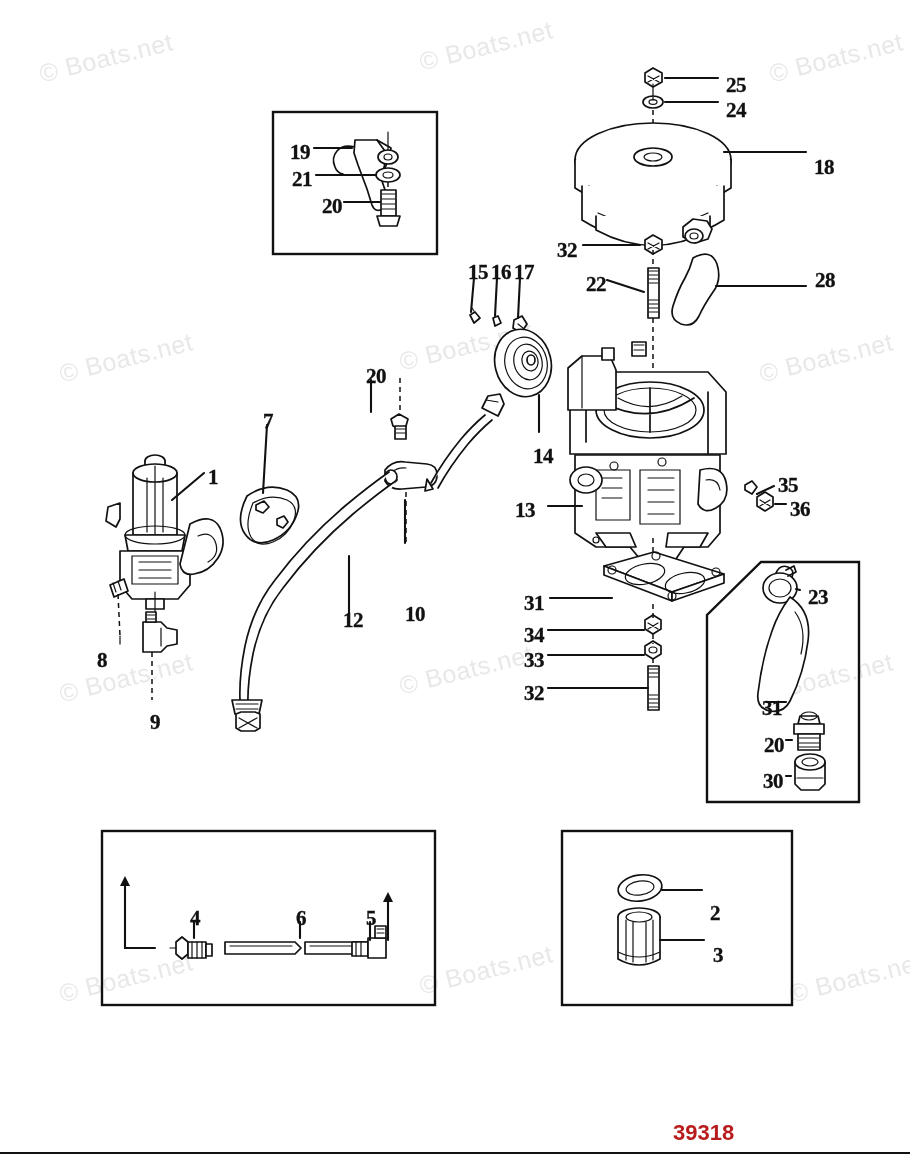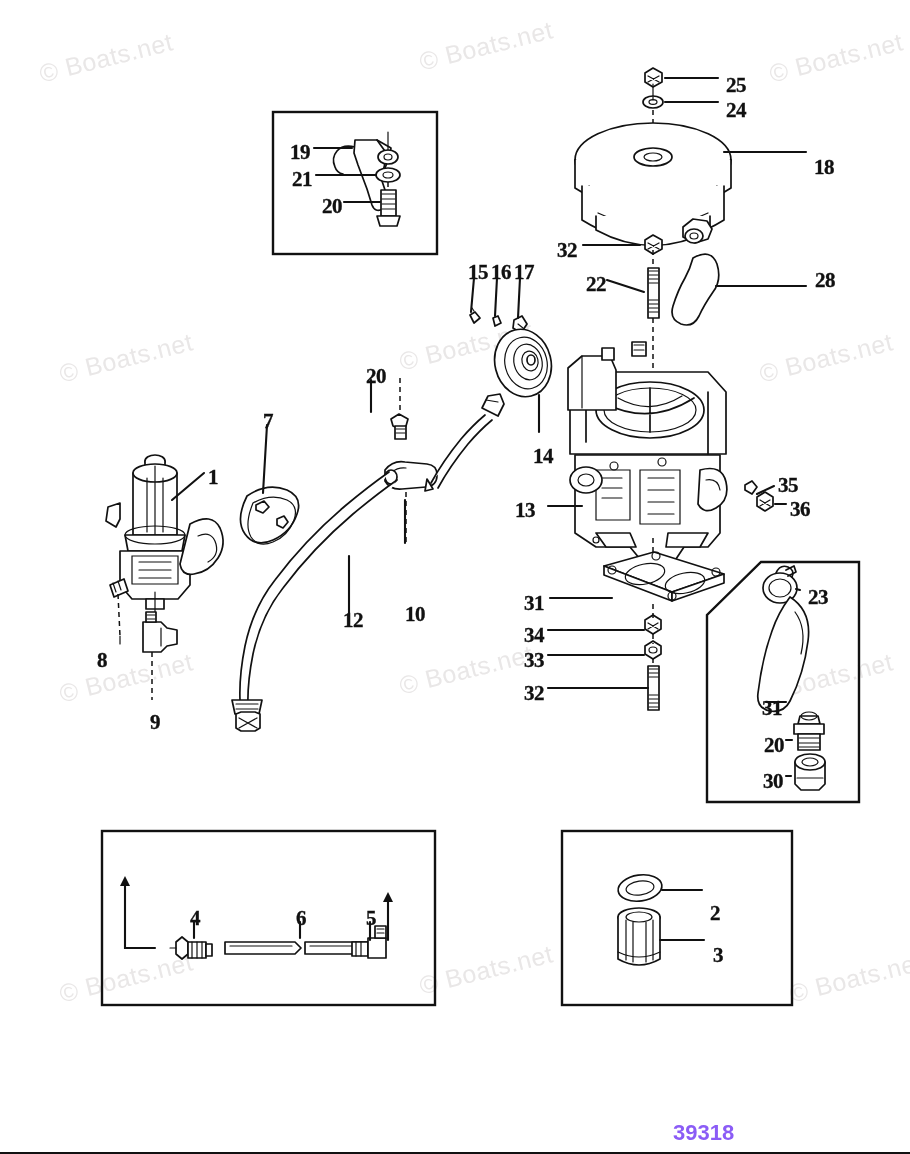--- a/index.html
+++ b/index.html
@@ -38,21 +38,21 @@
     color:#111;
     letter-spacing:-0.5px;
     line-height:1;
     white-space:nowrap;
     -webkit-text-stroke:0.35px #111;
   }
   #diagram-number{
     position:absolute;z-index:20;
     left:673px;top:1120px;
     font-family:"Liberation Sans", sans-serif;
-    font-weight:bold;font-size:22px;color:#8b5cf6;
+    font-weight:bold;font-size:22px;color:#b91c1c;
     letter-spacing:0px;
   }
   #bottom-rule{
     position:absolute;z-index:15;
     left:0;top:1152px;width:910px;height:2px;background:#111;
   }
 </style>
 </head>
 <body>
 

